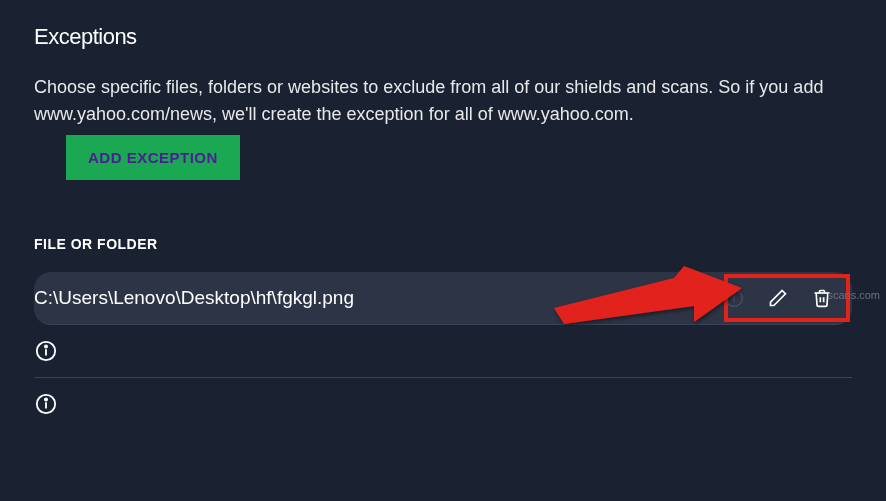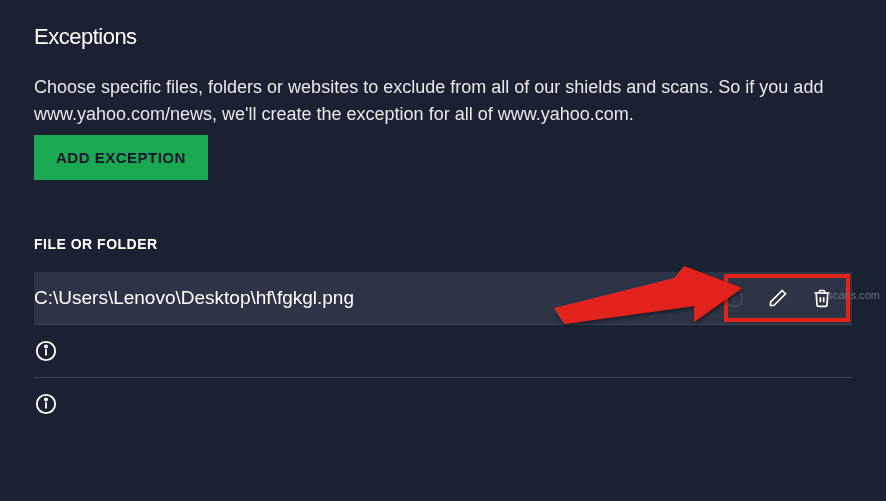--- a/index.html
+++ b/index.html
@@ -26,27 +26,28 @@
       max-width: 800px;
     }
     .btn-row {
       display: flex;
       align-items: center;
       gap: 32px;
       margin-bottom: 56px;
     }
     .btn-primary {
       background: #1aa852;
-      color: #0f172a;
+      color: #4c1d95;
       border: none;
       padding: 14px 22px;
       font-size: 15px;
       font-weight: 800;
       letter-spacing: 0.5px;
       cursor: pointer;
+      margin-left: 32px;
     }
     .btn-advanced {
       background: transparent;
       color: #fff;
       border: none;
       font-size: 15px;
       font-weight: 800;
       letter-spacing: 0.5px;
       cursor: pointer;
       display: flex;
@@ -124,21 +125,21 @@
 <p class="description">Choose specific files, folders or websites to exclude from all of our shields and scans. So if you add www.yahoo.com/news, we'll create the exception for all of www.yahoo.com.</p>
 
 <div class="btn-row">
   <button class="btn-primary">ADD EXCEPTION</button>
 </div>
 
 <div class="section-label">FILE OR FOLDER</div>
 
 <div>
 
-  <div class="row highlight" style="position:relative;">
+  <div class="row highlight" style="position:relative;border-radius:17px;">
     <div class="row-path">C:\Users\Lenovo\Desktop\hf\fgkgl.png</div>
     <div class="row-actions">
       <span class="icon-btn" style="opacity:.1">
         <svg width="20" height="20" viewBox="0 0 24 24" fill="none" stroke="currentColor" stroke-width="2">
             <circle cx="12" cy="12" r="10"></circle>
             <line x1="12" y1="10" x2="12" y2="17"></line>
             <circle cx="12" cy="7" r="1" fill="currentColor"></circle>
           </svg>
       </span>
       <span class="icon-btn">

